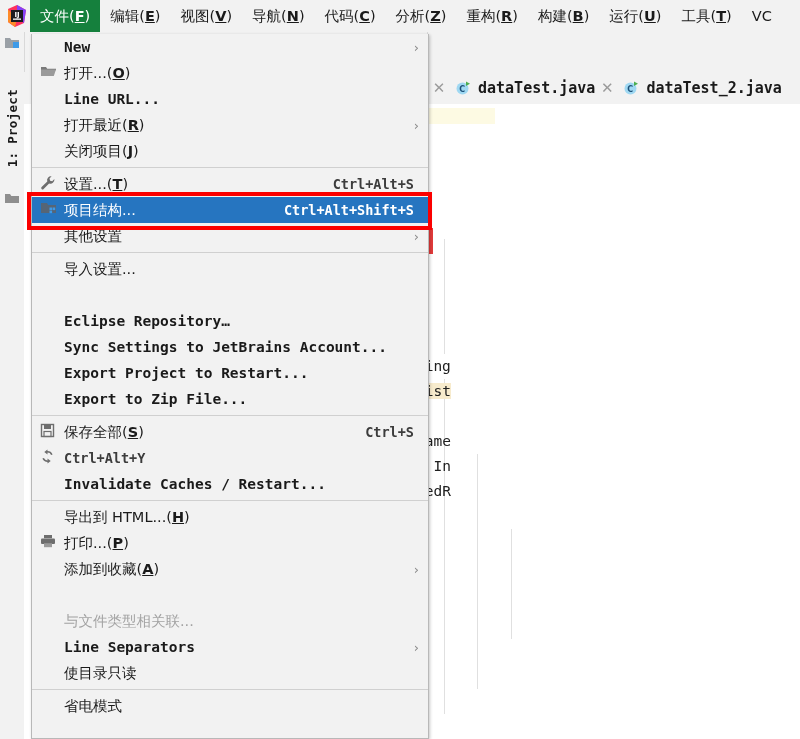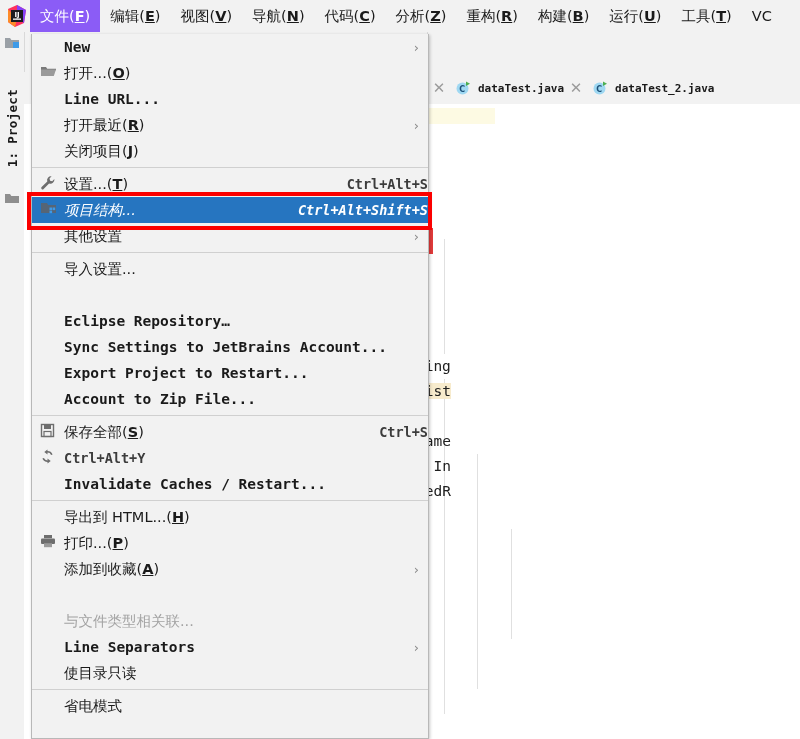--- a/index.html
+++ b/index.html
@@ -18,21 +18,21 @@
     background:#f2f2f2;border-bottom:1px solid #d9d9d9;
     display:flex;align-items:center;
   }
   .ij-logo{width:26px;height:26px;margin-left:4px;position:relative;flex:none;}
   .ij-logo svg{display:block;}
   .mb-item{
     height:32px;line-height:32px;padding:0 10px;
     font-size:14.5px;font-weight:400;white-space:nowrap;color:#1a1a1a;
     font-family:"DejaVu Sans","Liberation Sans",sans-serif;
   }
-  .mb-item.active{background:#8b5cf6;color:#ffffff;text-align:center;}
+  .mb-item.active{background:#15803d;color:#ffffff;text-align:center;}
   .mb-item u{text-decoration:underline;font-weight:bold;}
 
   
   .toolstrip{
     position:absolute;left:0;top:32px;width:24px;height:707px;
     background:#f2f2f2;border-right:1px solid #d9d9d9;
   }
   .proj-tab{
     position:absolute;left:0;top:36px;width:24px;height:120px;
     display:flex;align-items:center;justify-content:center;
@@ -59,21 +59,21 @@
   }
   .tabstrip .close-x{
     width:20px;text-align:center;color:#9b9b9b;font-size:15px;flex:none;
     font-family:"DejaVu Sans","Liberation Sans",sans-serif;
   }
   .etab{display:flex;align-items:center;height:32px;padding:0 2px 0 6px;flex:none;}
   .etab .jicon{
     width:16px;height:16px;margin-right:7px;flex:none;position:relative;
   }
   .etab .tname{
-    font-size:11px;font-weight:bold;color:#1a1a1a;white-space:nowrap;
+    font-size:15px;font-weight:bold;color:#1a1a1a;white-space:nowrap;
     font-family:"DejaVu Sans Mono","Liberation Mono",monospace;
   }
   .toolbar-strip{
     position:absolute;left:0;top:0;width:776px;height:40px;background:#f2f2f2;
     border-bottom:1px solid #e3e3e3;
   }
   .toolbar-strip .seg{
     position:absolute;top:0;width:1px;height:40px;background:#d9d9d9;
   }
 
@@ -118,28 +118,28 @@
     padding-left:8px;box-sizing:border-box;
   }
   .mi .ic{width:24px;height:18px;flex:none;position:relative;}
   .mi .lbl{
     flex:1;font-size:14.5px;color:#1a1a1a;white-space:nowrap;
     font-family:"DejaVu Sans","Liberation Sans",sans-serif;
   }
   .mi .lbl u{text-decoration:underline;font-weight:bold;}
   .mi.mono .lbl{font-family:"DejaVu Sans Mono","Liberation Mono",monospace;font-weight:bold;font-size:14.5px;}
   .mi .acc{
-    font-size:13.5px;color:#3c3c3c;white-space:nowrap;
+    font-size:13.5px;color:#3c3c3c;padding-right:14px;white-space:nowrap;
     font-family:"DejaVu Sans Mono","Liberation Mono",monospace;font-weight:bold;
   }
   .mi .arr{
     position:absolute;right:9px;top:50%;transform:translateY(-50%);
     color:#8a8a8a;font-size:13px;font-family:"DejaVu Sans","Liberation Sans",sans-serif;
   }
-  .mi.sel{background:#2675c0;font-style:italic;}
+  .mi.sel{background:#2675c0;}
   .mi.sel .lbl,.mi.sel .acc{color:#ffffff;}
   .mi.dis .lbl{color:#a3a3a3;}
   .sep{height:1px;background:#d0d0d0;margin:3px 0;}
 
   
   .redbox{
     position:absolute;left:27px;top:192px;width:405px;height:38px;
     border:4px solid #fb0000;box-sizing:border-box;pointer-events:none;
   }
 
@@ -336,21 +336,21 @@
       <div class="mi mono">
         <span class="ic"></span>
         <span class="lbl">Sync Settings to JetBrains Account...</span>
       </div>
       <div class="mi mono">
         <span class="ic"></span>
         <span class="lbl">Export Project to Restart...</span>
       </div>
       <div class="mi mono">
         <span class="ic"></span>
-        <span class="lbl">Account to Zip File...</span>
+        <span class="lbl">Export to Zip File...</span>
       </div>
       <div class="sep"></div>
       <div class="mi">
         <span class="ic">
           <svg class="icn" width="15" height="15" viewBox="0 0 15 15">
             <rect x="1.5" y="1.5" width="12" height="12" fill="none" stroke="#6e6e6e" stroke-width="1.4"></rect>
             <rect x="4" y="1.5" width="7" height="4.5" fill="#6e6e6e"></rect>
             <rect x="4" y="8.5" width="7" height="5" fill="none" stroke="#6e6e6e" stroke-width="1.2"></rect>
           </svg>
         </span>

